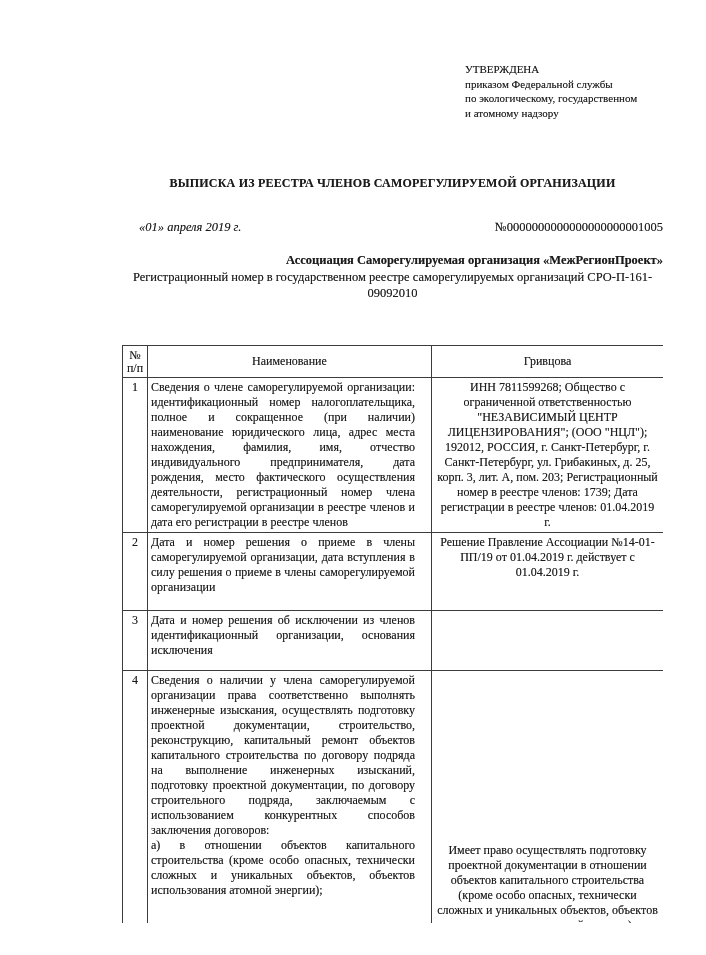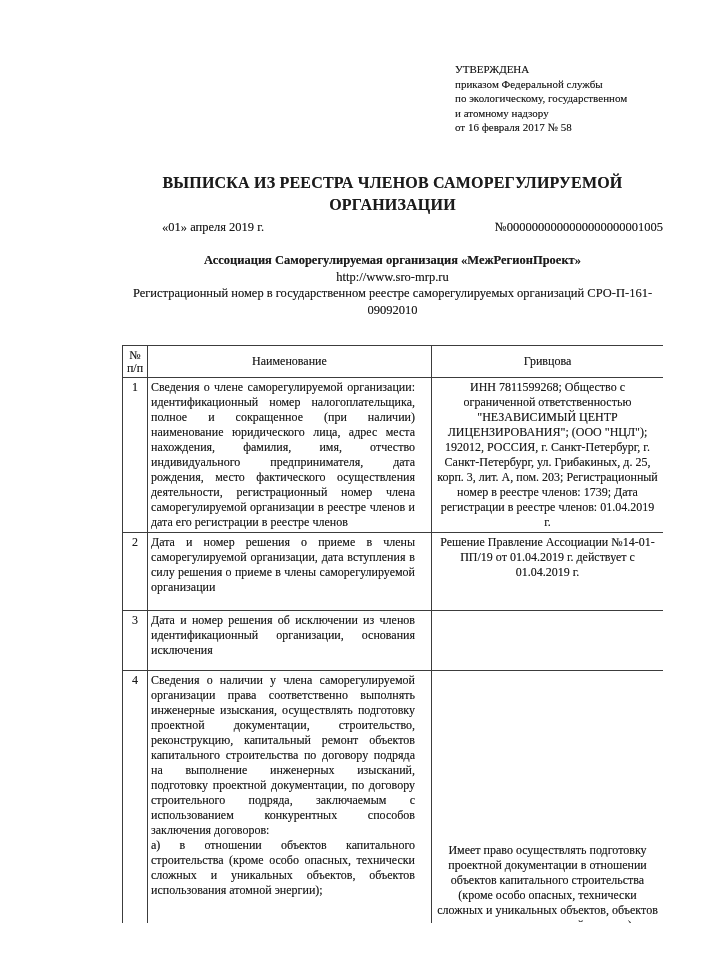--- a/index.html
+++ b/index.html
@@ -13,65 +13,65 @@
     width: 706px;
     height: 955px;
     background: #ffffff;
     overflow: hidden;
     text-shadow: 0 0 0.4px rgba(0,0,0,0.45);
   }
 
   
   .approval {
     position: absolute;
-    left: 455px;
+    left: 465px;
     top: 62px;
     width: 240px;
     font-size: 11px;
     line-height: 14.5px;
     text-align: left;
   }
 
   
   .doc-title {
     position: absolute;
     left: 122px;
     top: 172px;
     width: 541px;
     text-align: center;
     font-weight: bold;
-    font-size: 16px;
+    font-size: 12px;
     line-height: 22px;
     letter-spacing: 0.2px;
   }
 
   
   .meta-row {
     position: absolute;
     left: 122px;
     top: 219px;
     width: 541px;
     display: flex;
     justify-content: space-between;
     font-size: 12.5px;
     line-height: 16px;
   }
-  .meta-row .doc-date { margin-left: 40px; }
+  .meta-row .doc-date { margin-left: 17px; font-style: italic; }
 
   
   .org-block {
     position: absolute;
     left: 122px;
     top: 252px;
     width: 541px;
     text-align: center;
     font-size: 12.5px;
     line-height: 16.5px;
   }
-  .org-name { font-weight: bold; }
+  .org-name { font-weight: bold; text-align: right; }
 
   
   .doc-table-wrap {
     position: absolute;
     left: 122px;
     top: 345px;
     width: 541px;
     height: 578px;
     overflow: hidden;
   }
@@ -112,33 +112,31 @@
 </head>
 <body>
 
 <div class="page">
 
   <div class="approval">
     <div>УТВЕРЖДЕНА</div>
     <div>приказом Федеральной службы</div>
     <div>по экологическому, государственном</div>
     <div>и атомному надзору</div>
-    <div>от 16 февраля 2017 № 58</div>
   </div>
 
   <div class="doc-title">ВЫПИСКА ИЗ РЕЕСТРА ЧЛЕНОВ САМОРЕГУЛИРУЕМОЙ ОРГАНИЗАЦИИ</div>
 
   <div class="meta-row">
     <span class="doc-date">«01» апреля 2019 г.</span>
     <span class="doc-number">№0000000000000000000001005</span>
   </div>
 
   <div class="org-block">
     <div class="org-name">Ассоциация Саморегулируемая организация «МежРегионПроект»</div>
-    <div>http://www.sro-mrp.ru</div>
     <div>Регистрационный номер в государственном реестре саморегулируемых организаций СРО-П-161-09092010</div>
   </div>
 
   <div class="doc-table-wrap">
     <table class="doc-table">
       <colgroup>
           <col class="c-num">
           <col class="c-name">
           <col class="c-details">
         </colgroup>

